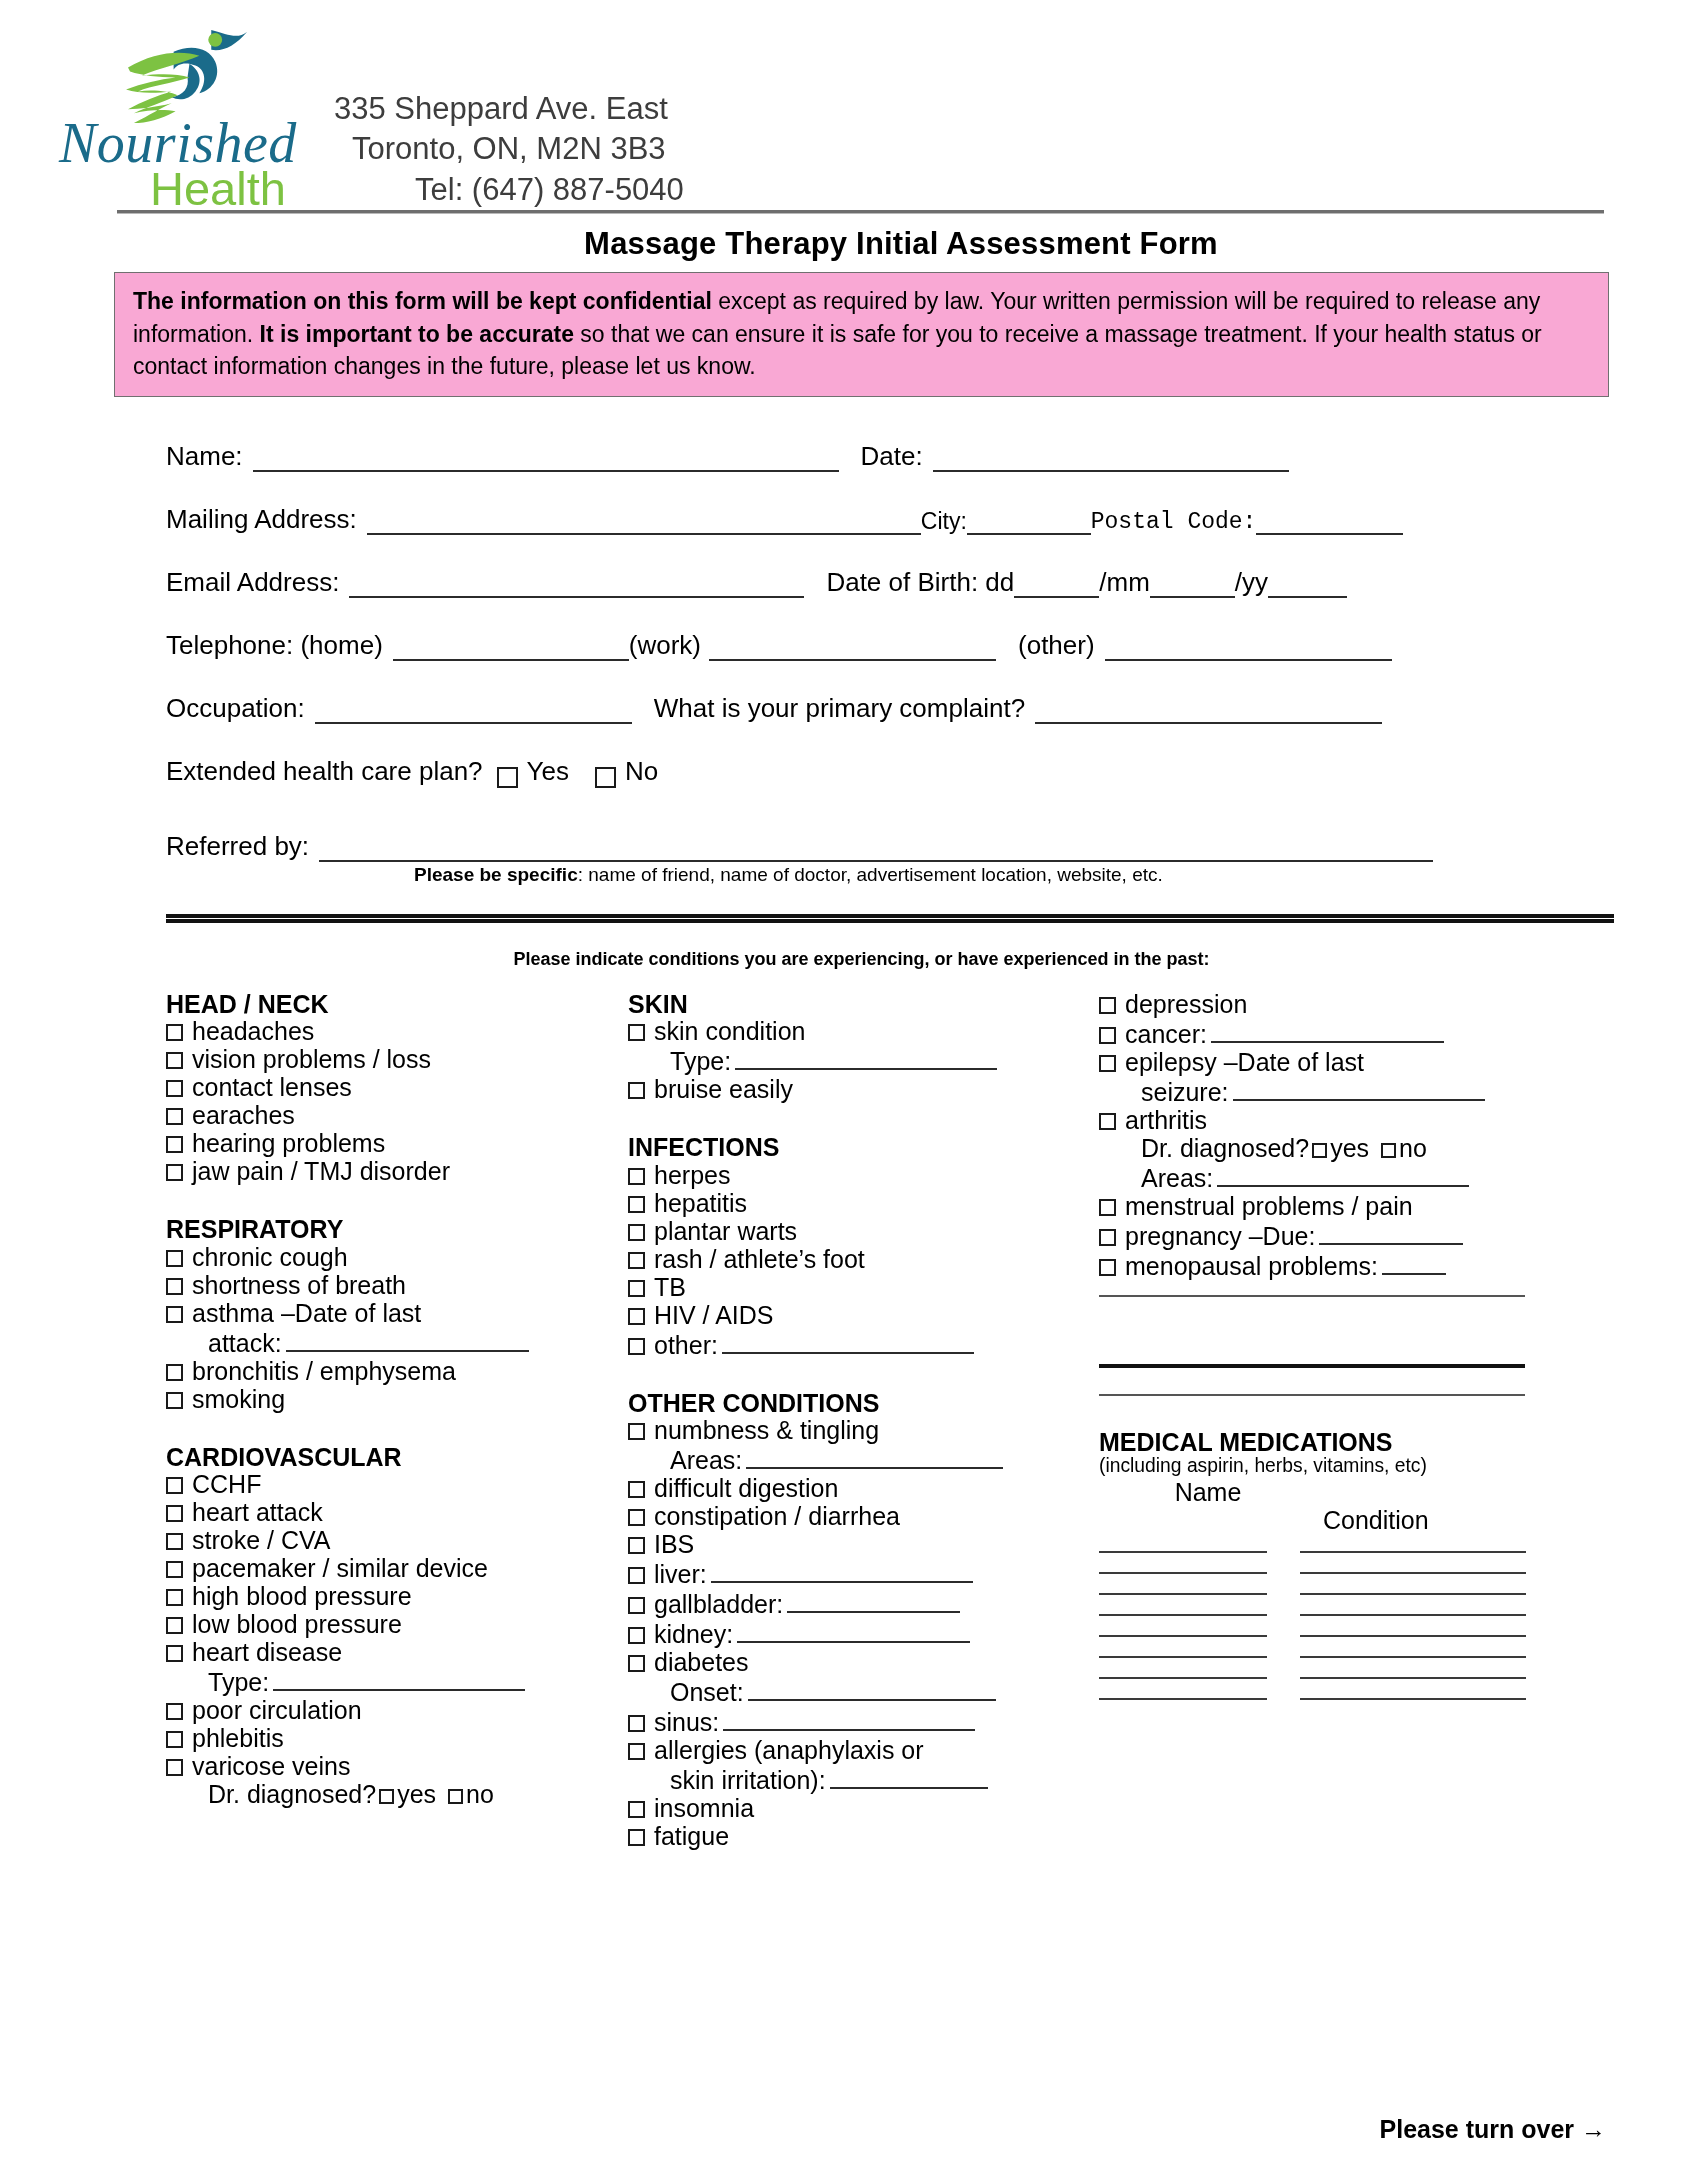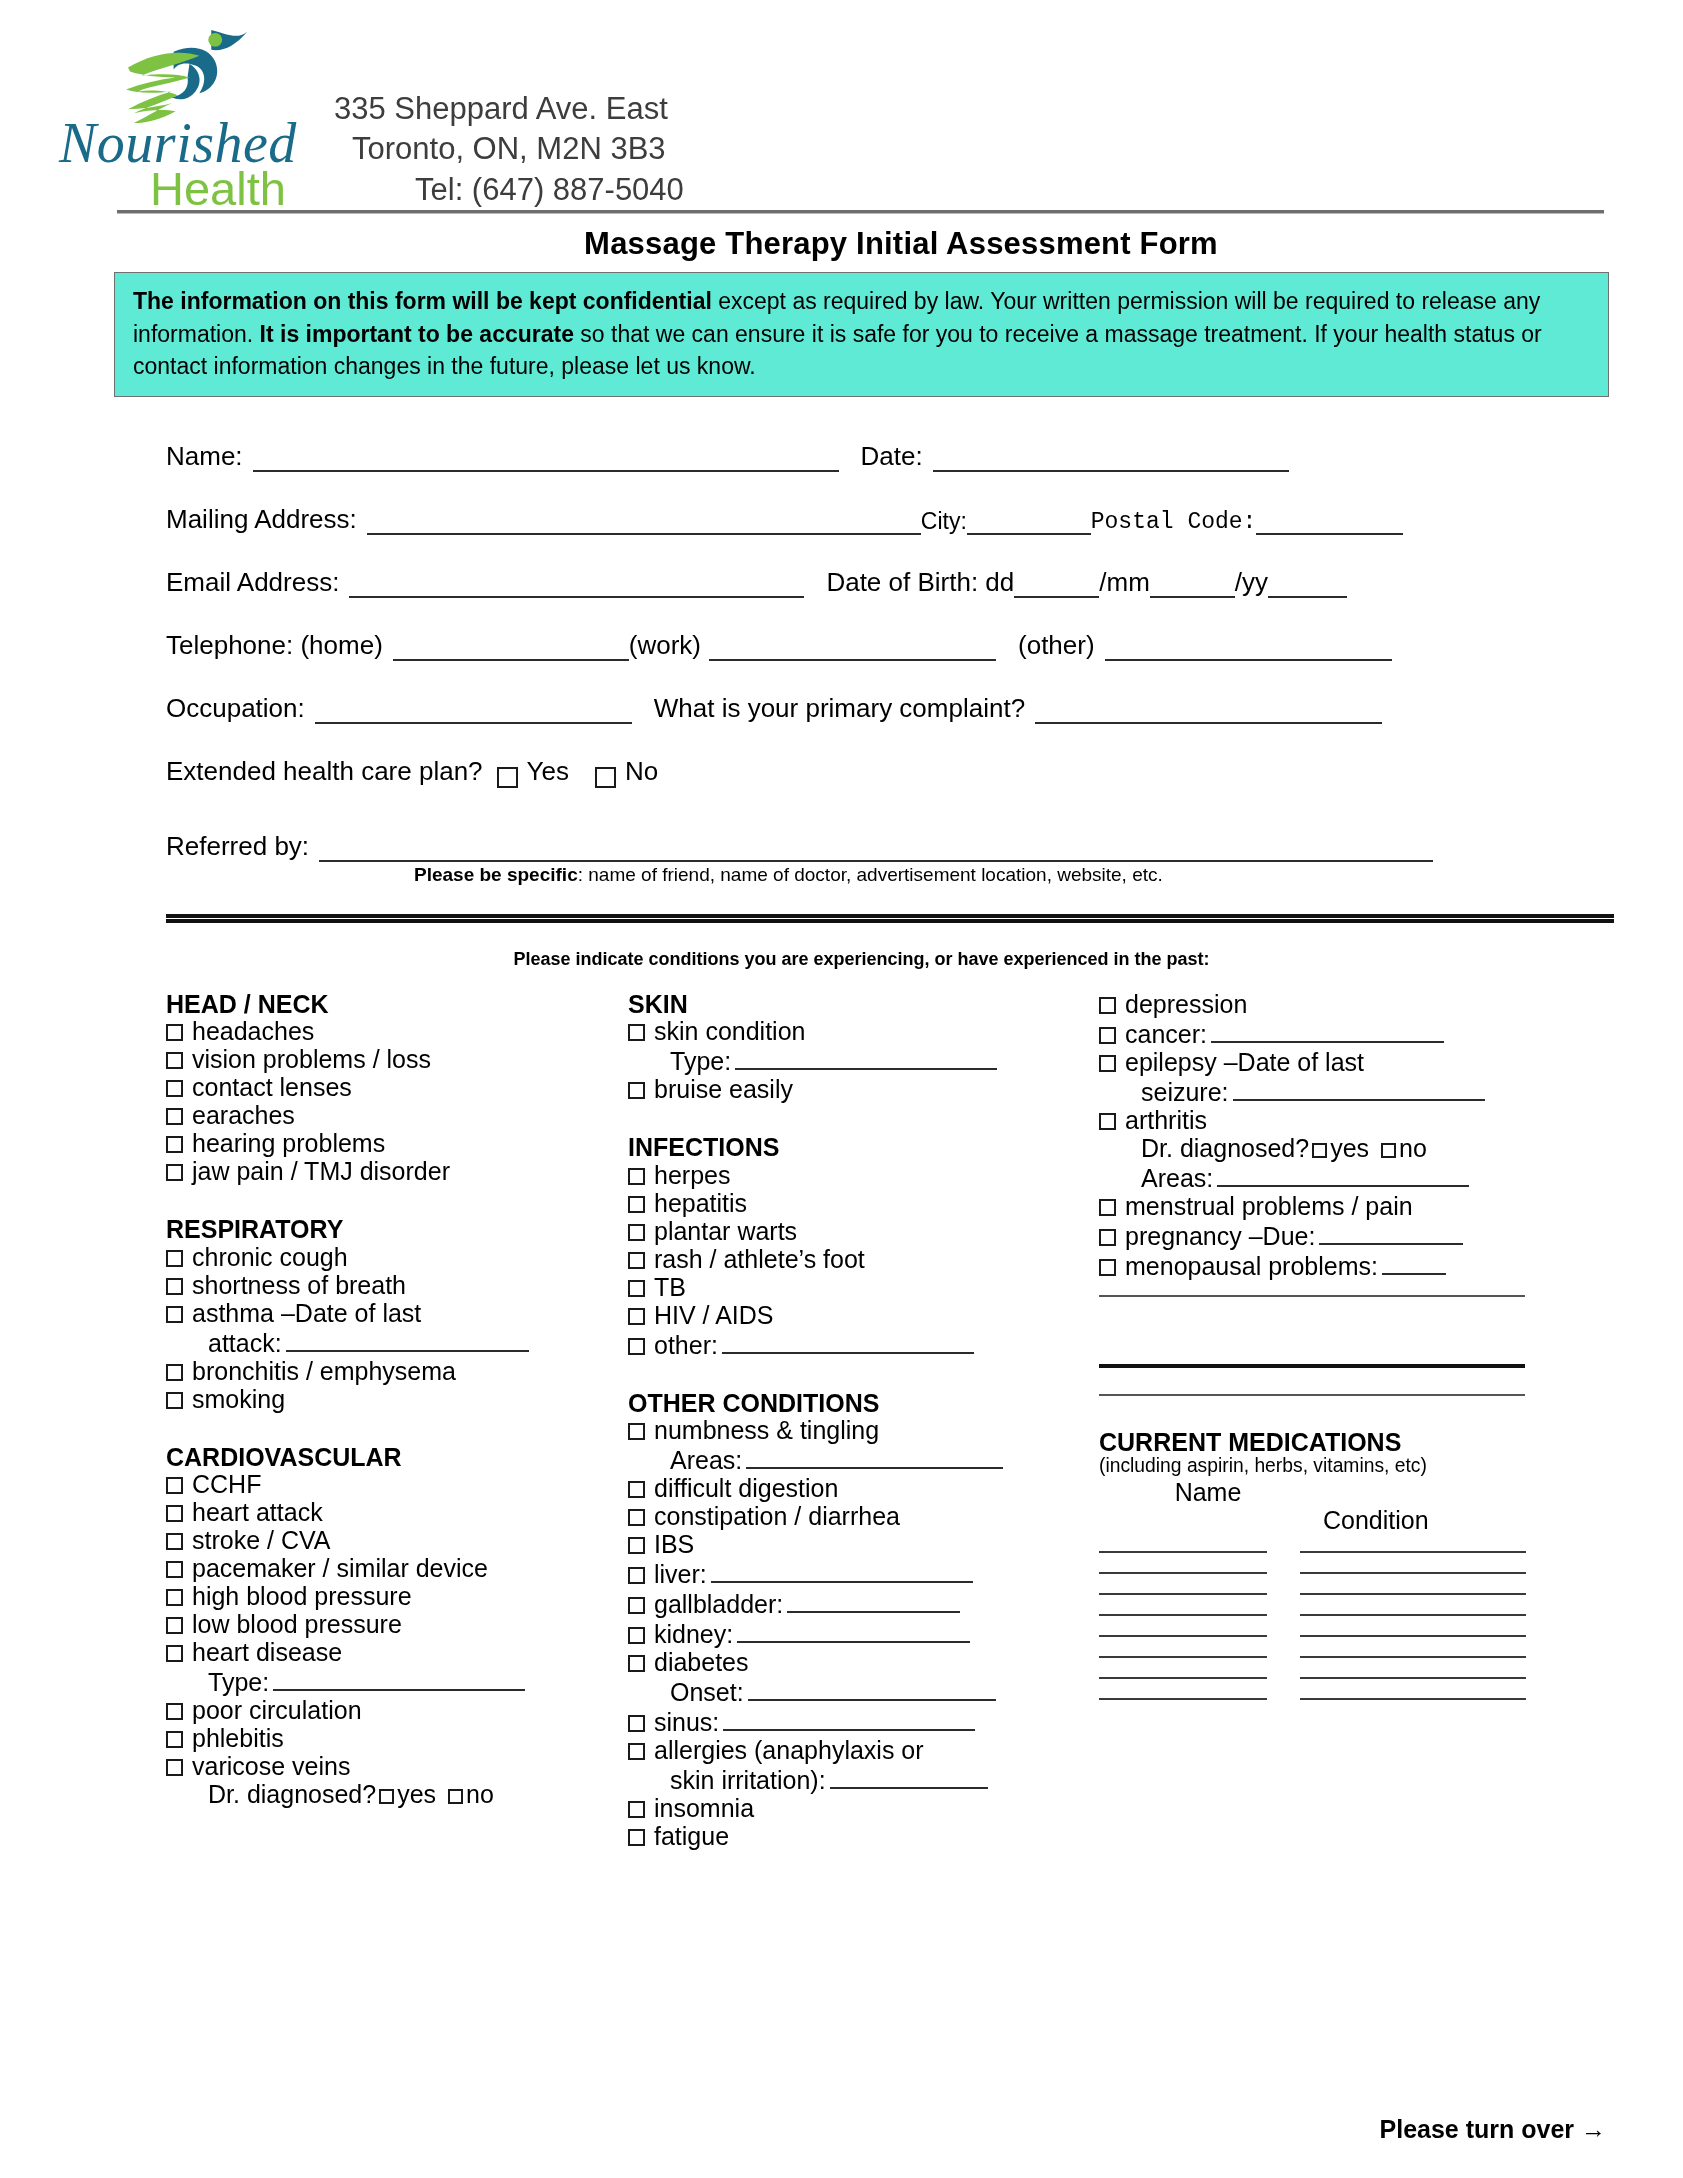--- a/index.html
+++ b/index.html
@@ -39,21 +39,21 @@
   .hdr-rule { margin:0 79px 0 117px; border-top:3px solid #6e6e6e; border-bottom:1px solid #b9b9b9; height:4px; }
 
   .form-title {
     text-align:center; font-size:31px; font-weight:bold;
     margin:12px 0 10px 119px; letter-spacing:0.2px;
   }
 
   .confidential {
     margin:0 74px 0 114px;
     border:1px solid #707070;
-    background:#5eead4;
+    background:#f9a8d4;
     padding:12px 16px 13px 18px;
     font-size:23px; line-height:1.42;
   }
   .confidential b { font-weight:bold; }
 
   
   .personal { margin:44px 0 0 166px; width:1337px; font-size:26px; }
   .row { display:flex; align-items:flex-end; margin-bottom:32px; white-space:nowrap; }
   .lbl { }
   .ln { border-bottom:2px solid #2b2b2b; height:25px; display:inline-block; }
@@ -483,21 +483,21 @@
             <span class="itxt">menopausal problems:</span>
             <span class="fill" style="width: 64px;"></span>
           </div>
         </div>
 
       <div class="omc-rule-top"></div>
       <div class="omc-blank"></div>
       <div class="omc-rule-heavy"></div>
       <div class="omc-rule-light"></div>
 
-      <div class="med-title">CURRENT MEDICATIONS</div>
+      <div class="med-title">MEDICAL MEDICATIONS</div>
       <div class="med-sub">(including aspirin, herbs, vitamins, etc)</div>
       <div class="med-heads">
         <div class="med-head-name">Name</div>
         <div class="med-head-cond">Condition</div>
       </div>
       <div class="med-rows" id="med-rows">
           <div class="med-row">
             <div class="med-cell med-cell-name"></div>
             <div class="med-cell med-cell-cond"></div>
           </div>

